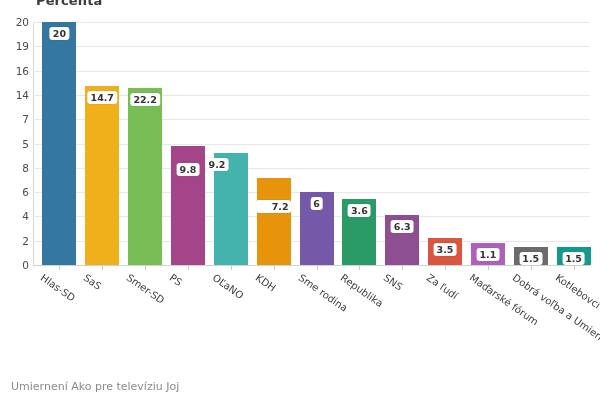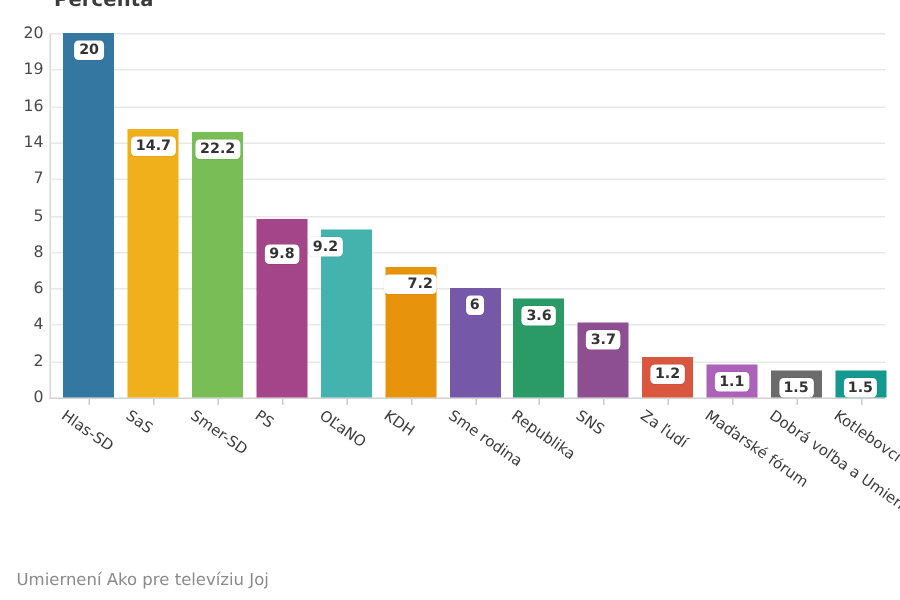--- a/index.html
+++ b/index.html
@@ -198,25 +198,25 @@
         <div class="bar" title="Maďarské fórum: 1.8" style="left: 437.885px; width: 34px; height: 21.87px; background: rgb(171, 98, 184);"></div>
         <div class="bar" title="Dobrá voľba a Umiernení: 1.5" style="left: 480.731px; width: 34px; height: 18.225px; background: rgb(107, 107, 107);"></div>
         <div class="bar" title="Kotlebovci - ĽSNS: 1.5" style="left: 523.577px; width: 34px; height: 18.225px; background: rgb(21, 153, 143);"></div>
       </div>
     <div id="value-labels">
         <div class="value-label" style="left: 26.4231px; top: 5px;">20</div>
         <div class="value-label" style="left: 69.2692px; top: 69.395px;">14.7</div>
         <div class="value-label" style="left: 112.115px; top: 70.61px;">22.2</div>
         <div class="value-label" style="left: 154.962px; top: 128.93px; margin-top: 12px;">9.8</div>
         <div class="value-label" style="left: 184px; top: 136.22px;">9.2</div>
-        <div class="value-label" style="left: 240.654px; top: 161px; padding-left: 16px;">7.2</div>
+        <div class="value-label" style="left: 240.654px; top: 178px; padding-left: 16px;">7.2</div>
         <div class="value-label" style="left: 283.5px; top: 175.1px;">6</div>
         <div class="value-label" style="left: 326.346px; top: 182.39px;">3.6</div>
-        <div class="value-label" style="left: 369.192px; top: 198.185px;">3.7</div>
-        <div class="value-label" style="left: 412.038px; top: 221.27px;">1.2</div>
+        <div class="value-label" style="left: 369.192px; top: 198.185px;">6.3</div>
+        <div class="value-label" style="left: 412.038px; top: 221.27px;">3.5</div>
         <div class="value-label" style="left: 454.885px; top: 226.13px;">1.1</div>
         <div class="value-label" style="left: 497.731px; top: 229.775px;">1.5</div>
         <div class="value-label" style="left: 540.577px; top: 229.775px;">1.5</div>
       </div>
   </div>
 
   <div id="x-ticks">
       <div class="xtick-mark" style="left: 26.4231px;"></div>
       <div class="xtick-mark" style="left: 69.2692px;"></div>
       <div class="xtick-mark" style="left: 112.115px;"></div>

